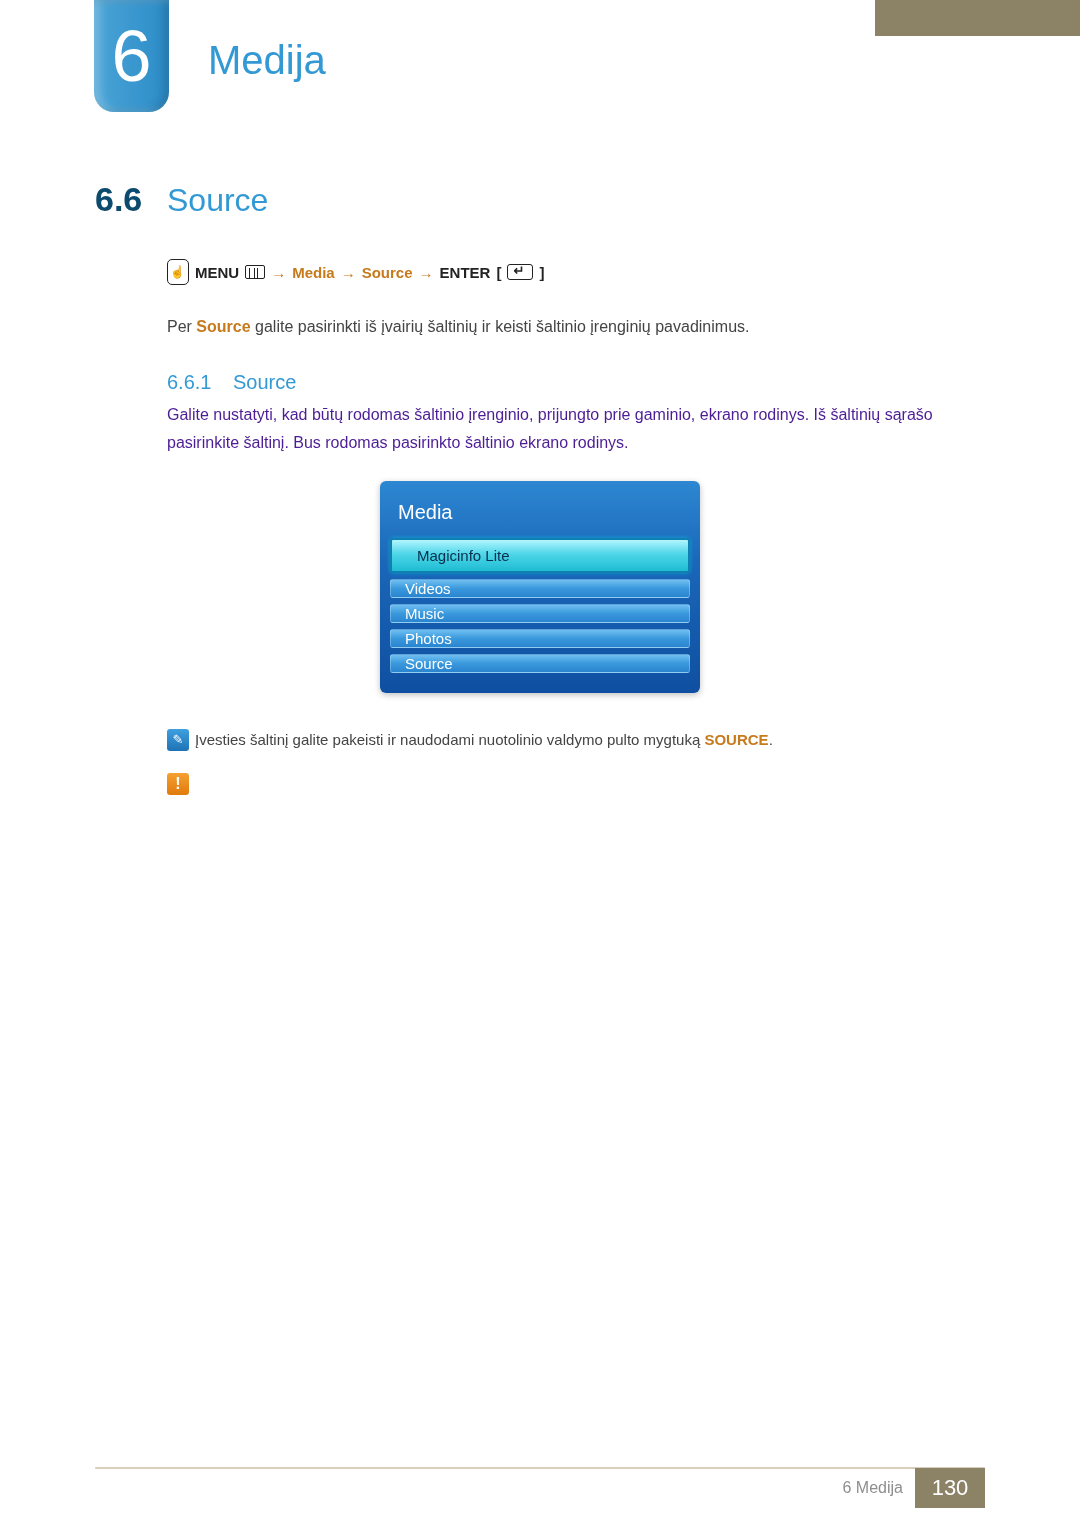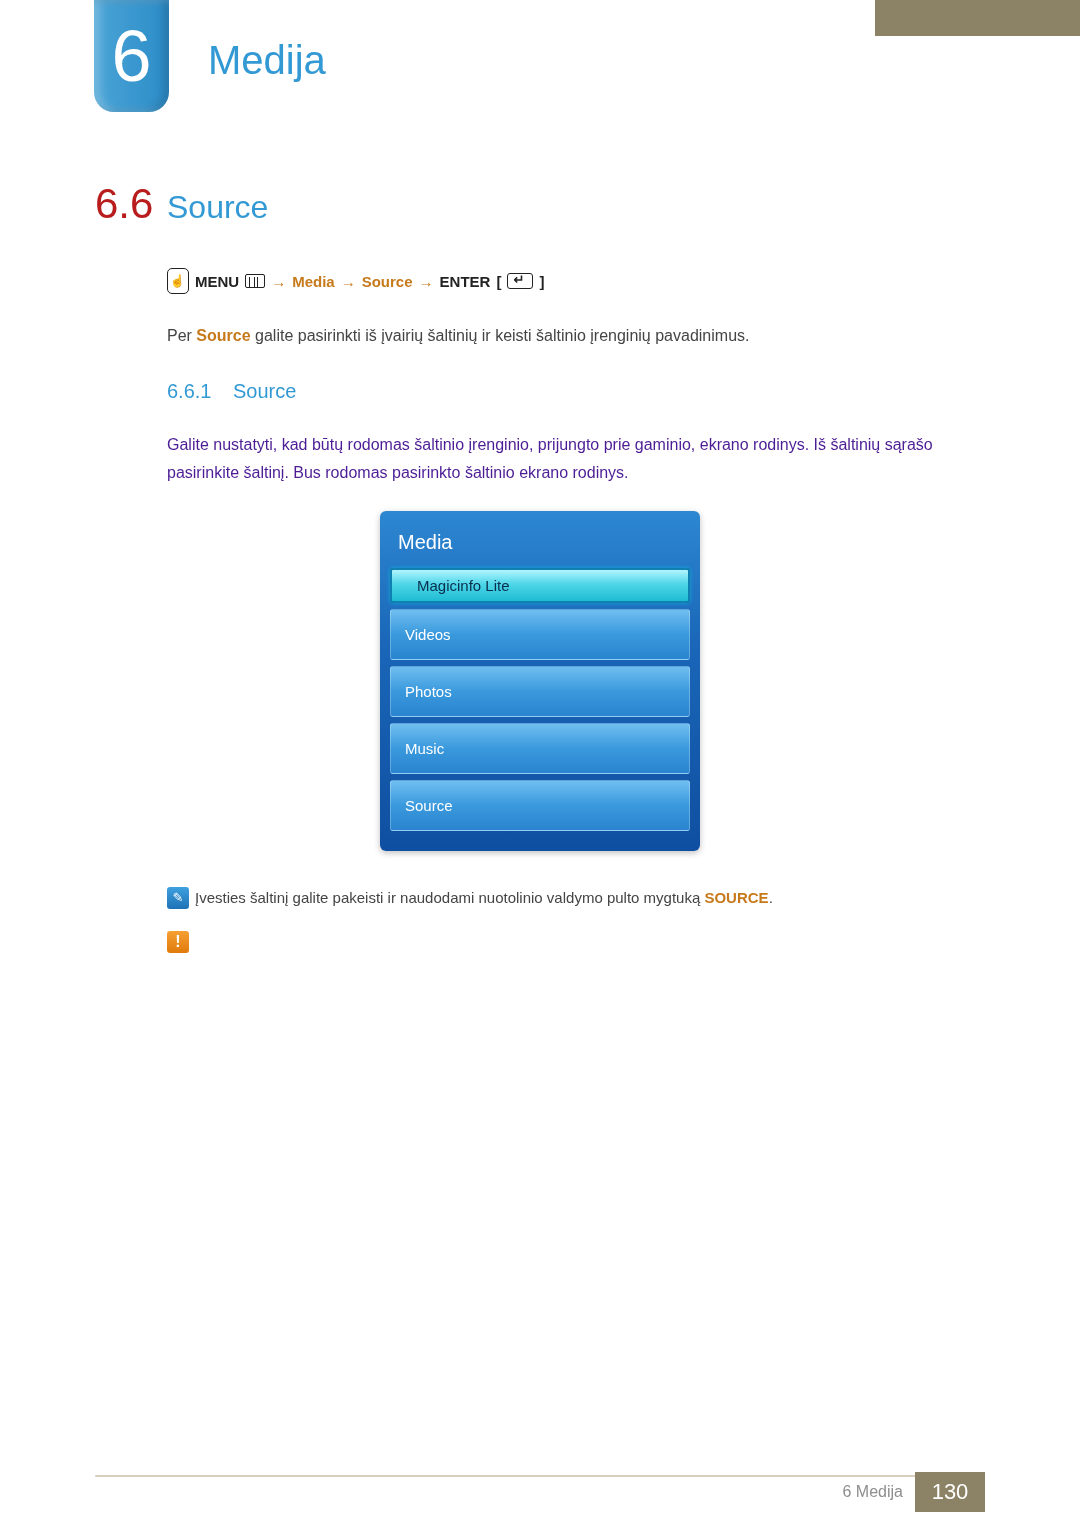--- a/index.html
+++ b/index.html
@@ -37,21 +37,21 @@
     font-size: 40px;
     color: #3399d4;
     font-weight: 400;
   }
   .content {
     position: absolute;
     top: 180px; left: 95px; right: 95px;
   }
   .sec-row { display: flex; align-items: baseline; margin-bottom: 40px; }
   .sec-num {
-    font-size: 42px; color: #b91c1c; font-weight: 400;
+    font-size: 34px; color: #0c4a6e; font-weight: 700;
     width: 72px;
   }
   .sec-title { font-size: 32px; color: #3399d4; font-weight: 400; }
   .breadcrumb {
     margin-left: 72px;
     font-size: 15px;
     margin-bottom: 28px;
     display: flex;
     align-items: center;
     gap: 6px;
@@ -99,40 +99,40 @@
     color: #222;
   }
   .para {
     margin-left: 72px;
     font-size: 16px;
     line-height: 1.75;
     color: #444;
     margin-bottom: 30px;
   }
   .para .hl { color: #c77a1c; font-weight: bold; }
-  .subsec-row { margin-left: 72px; display: flex; align-items: baseline; margin-bottom: 28px; }
+  .subsec-row { margin-left: 72px; display: flex; align-items: baseline; margin-bottom: 7px; }
   .subsec-num { font-size: 20px; color: #3399d4; font-weight: 400; width: 66px; }
   .subsec-title { font-size: 20px; color: #3399d4; font-weight: 400; }
   .para2 { margin-left: 72px; font-size: 16px; line-height: 1.75; color: #4c1d95; margin-bottom: 24px; }
   .osd-wrap { display: flex; justify-content: center; margin-bottom: 34px; }
   .osd {
     width: 320px;
     background: linear-gradient(to bottom, #2d87d1 0%, #1a66b8 40%, #0f4fa1 100%);
     border-radius: 6px;
     padding: 10px 10px 14px 10px;
     box-shadow: 0 2px 6px rgba(0,0,0,0.25);
   }
   .osd-title {
     color: #fff; font-size: 20px; padding: 10px 8px 14px 8px; font-weight: 400;
   }
   .osd-item {
     background: linear-gradient(to bottom, #6fbef0, #3a99dd 50%, #2a84cf);
     color: #fff;
     font-size: 15px;
-    padding: 16px 14px;
+    padding: 0 14px;
     border-radius: 3px;
     margin-bottom: 6px;
     border: 1px solid rgba(255,255,255,0.25);
   }
   .osd-item.selected {
     background: linear-gradient(to bottom, #b1f5ff, #4ed6e8 45%, #1fbcd3);
     color: #0a2e4d;
     border: 2px solid #1080b0;
     box-shadow: 0 0 4px rgba(0,200,230,0.6);
     padding: 7px 25px;
@@ -155,21 +155,21 @@
     color: #fff;
     margin-top: 2px;
   }
   .note-icon.info { background: linear-gradient(to bottom,#3fa0df,#1e72b5); }
   .note-icon.info::after { content: "✎"; font-size: 13px; }
   .note-icon.warn { background: linear-gradient(to bottom,#f6a032,#e07a0c); }
   .note-icon.warn::after { content: "!"; font-weight: bold; font-size: 16px; }
   .footer {
     position: absolute;
     left: 0; right: 0; bottom: 0;
-    height: 52px;
+    height: 60px;
     text-align: right;
   }
   .footer-line {
     position: absolute; left: 95px; right: 95px; top: 0;
     height: 2px; background: #d9cdbb;
     border-radius: 2px;
   }
   .footer-right {
     position: absolute; right: 0; top: 2px; bottom: 20px;
     display: flex; align-items: center;
@@ -227,22 +227,22 @@
     <div class="subsec-title">Source</div>
   </div>
 
   <p class="para2">Galite nustatyti, kad būtų rodomas šaltinio įrenginio, prijungto prie gaminio, ekrano rodinys. Iš šaltinių sąrašo pasirinkite šaltinį. Bus rodomas pasirinkto šaltinio ekrano rodinys.</p>
 
   <div class="osd-wrap">
     <div class="osd">
       <div class="osd-title">Media</div>
       <div class="osd-item selected"><span>Magicinfo Lite</span></div>
       <div class="osd-item"><span>Videos</span></div>
+      <div class="osd-item"><span>Music</span></div>
       <div class="osd-item"><span>Photos</span></div>
-      <div class="osd-item"><span>Music</span></div>
       <div class="osd-item"><span>Source</span></div>
     </div>
   </div>
 
   <div class="note-row">
     <div class="note-icon info"></div>
     <div>
       <span>Įvesties šaltinį galite pakeisti ir naudodami nuotolinio valdymo pulto mygtuką </span><span class="hl" style="color:#c77a1c;font-weight:bold">SOURCE</span><span>.</span>
     </div>
   </div>

